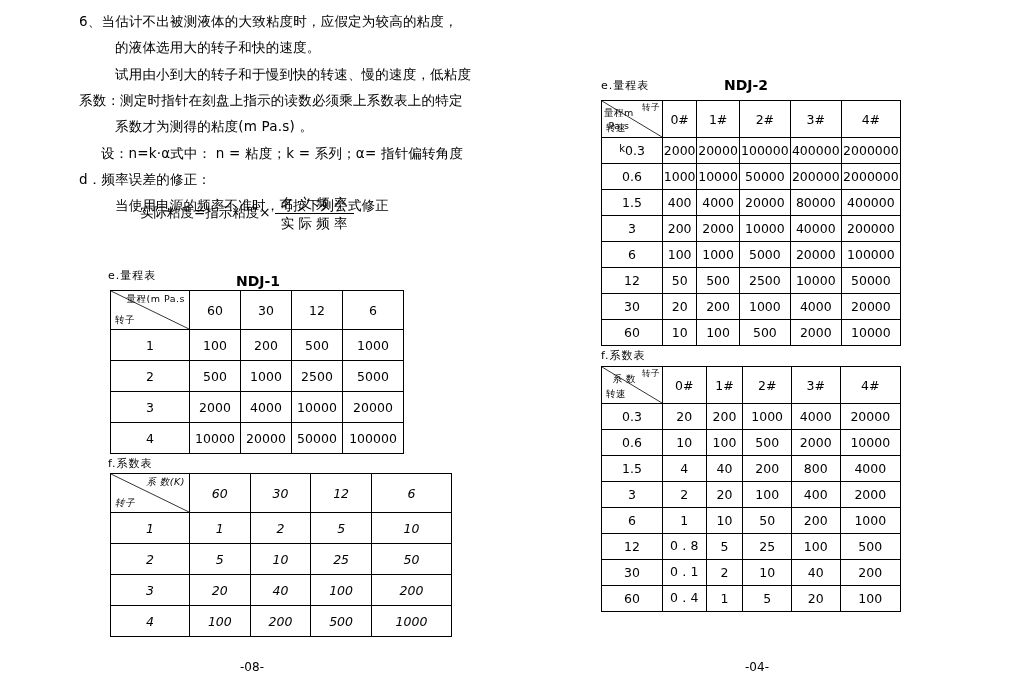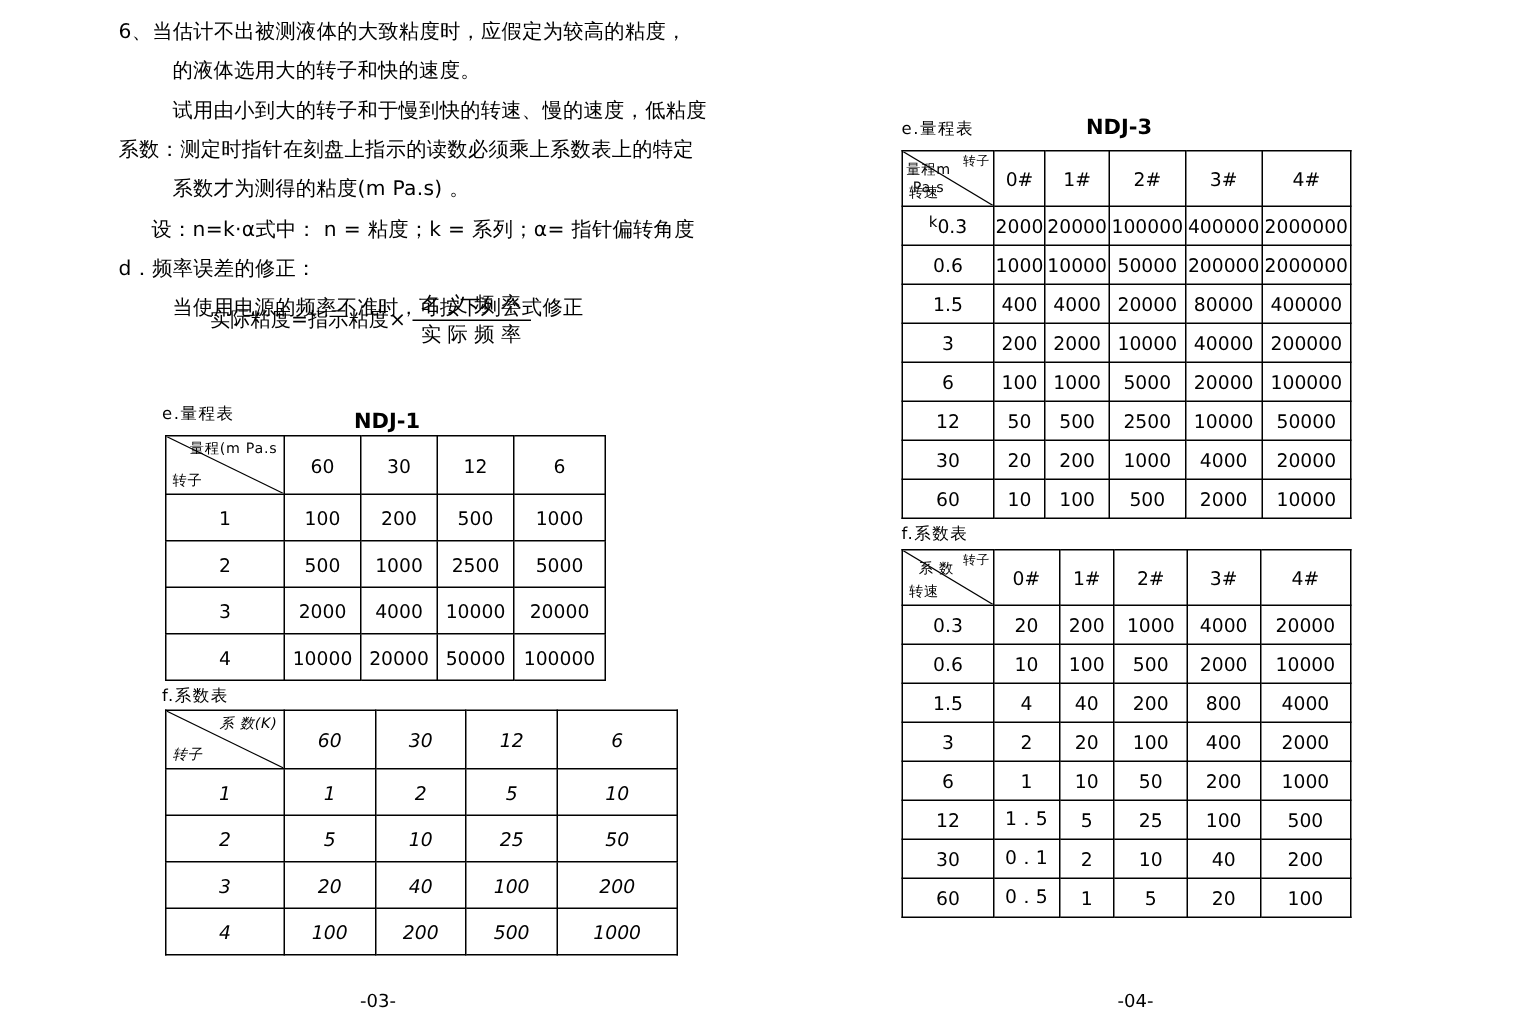--- a/index.html
+++ b/index.html
@@ -244,27 +244,27 @@
         <tr>
           <td style="height:30px">4</td>
           <td style="height:30px">100</td>
           <td style="height:30px">200</td>
           <td style="height:30px">500</td>
           <td style="height:30px">1000</td>
         </tr>
       </tbody>
     </table>
 
-  <div class="page-num">-03-</div>
+  <div class="page-num">-08-</div>
 </div>
 
 <div class="page page-right">
 
   <div class="tbl-caption" style="left:96px; top:78px;">e.量程表</div>
-  <div class="tbl-title" style="left:219px; top:77px;">NDJ-3</div>
+  <div class="tbl-title" style="left:219px; top:77px;">NDJ-2</div>
   <table class="grid" id="tbl-r-range" style="left:96px; top:100px; width:300px;">
       <tbody>
         <tr>
           <td class="corner" style="width:60px;height:36px">
             <svg class="diag" viewBox="0 0 100 100" preserveAspectRatio="none">
               <line x1="0" y1="0" x2="100" y2="100" stroke="#000" stroke-width="0.8" vector-effect="non-scaling-stroke"></line>
             </svg>
             <span class="lbl-top" style="right: 26px; top: 6px;">量程m Pa.s</span>
             <span class="lbl-bot">转速</span>
             <span class="lbl-top" style="right: 2px; top: 1px; font-size: 8.5px;">转子</span>
@@ -395,37 +395,37 @@
         <tr>
           <td style="height:25px">6</td>
           <td style="height:25px">1</td>
           <td style="height:25px">10</td>
           <td style="height:25px">50</td>
           <td style="height:25px">200</td>
           <td style="height:25px">1000</td>
         </tr>
         <tr>
           <td style="height:25px">12</td>
-          <td style="height:25px">1．5</td>
+          <td style="height:25px">0．8</td>
           <td style="height:25px">5</td>
           <td style="height:25px">25</td>
           <td style="height:25px">100</td>
           <td style="height:25px">500</td>
         </tr>
         <tr>
           <td style="height:25px">30</td>
           <td style="height:25px">0．1</td>
           <td style="height:25px">2</td>
           <td style="height:25px">10</td>
           <td style="height:25px">40</td>
           <td style="height:25px">200</td>
         </tr>
         <tr>
           <td style="height:25px">60</td>
-          <td style="height:25px">0．5</td>
+          <td style="height:25px">0．4</td>
           <td style="height:25px">1</td>
           <td style="height:25px">5</td>
           <td style="height:25px">20</td>
           <td style="height:25px">100</td>
         </tr>
       </tbody>
     </table>
 
   <div class="page-num">-04-</div>
 </div>

